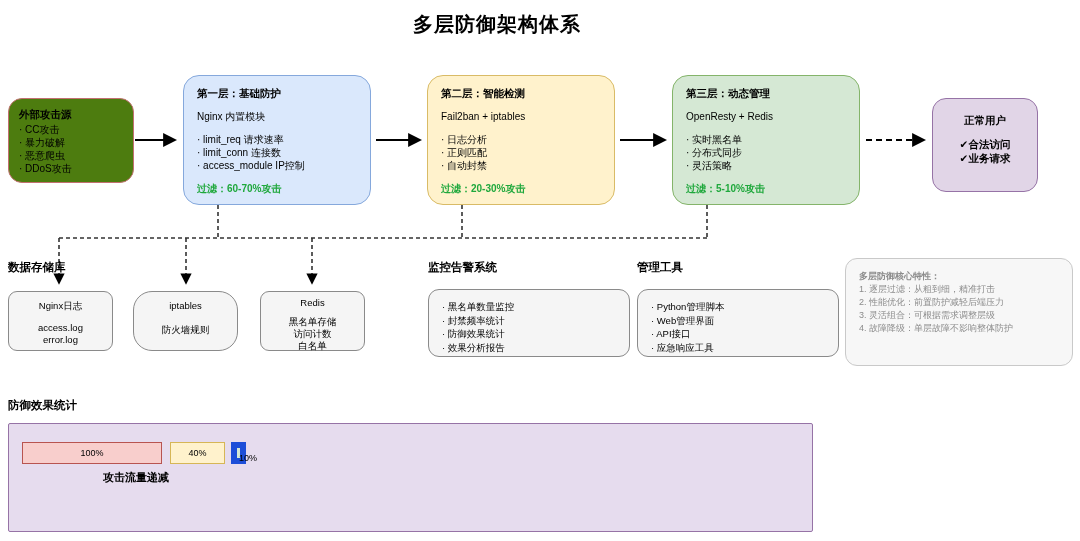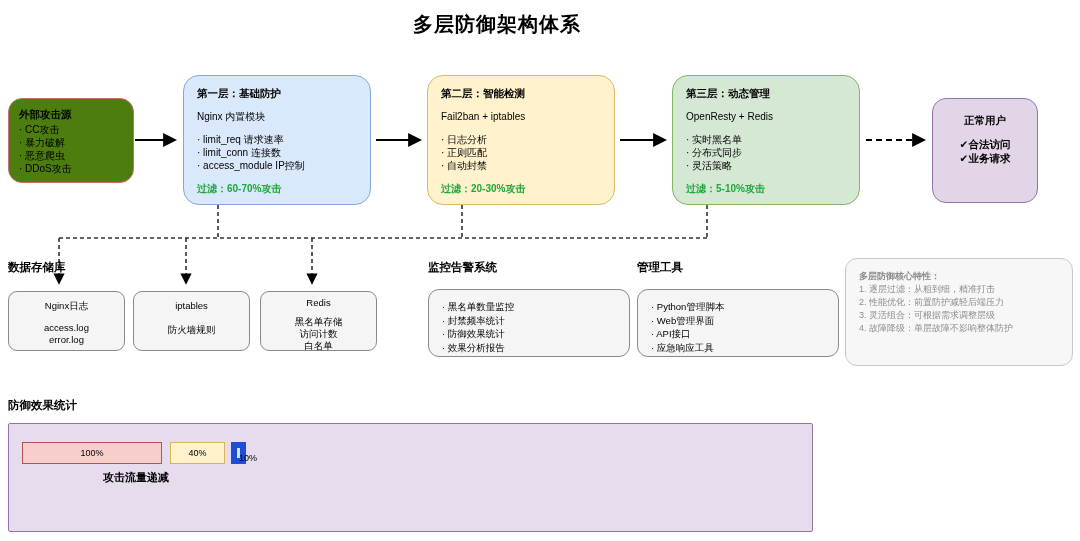--- a/index.html
+++ b/index.html
@@ -16,30 +16,30 @@
   .attack{left:8px;top:98px;width:126px;height:85px;background:#4d7c0f;border:1px solid #c27070;padding:9px 10px;font-size:10px;line-height:13px;}
   .attack .bt{font-weight:bold;font-size:10.5px;margin-bottom:2px;}
   .layer{top:75px;width:188px;height:130px;border-radius:16px;padding:11px 13px;font-size:10px;line-height:13px;}
   .layer .bt{font-weight:bold;font-size:10.5px;}
   .layer .sub{margin-top:10px;}
   .layer .items{margin-top:10px;}
   .layer .filter{margin-top:10px;font-weight:bold;color:#1fa83c;}
   #layer1{left:183px;background:#dae8fc;border:1px solid #85a8dc;}
   #layer2{left:427px;background:#fff2cc;border:1px solid #d9bb66;}
   #layer3{left:672px;background:#d5e8d4;border:1px solid #84b46a;}
-  .user{left:932px;top:98px;width:106px;height:105px;background:#e1d5e7;border:1px solid #9673a6;text-align:center;padding-top:14px;font-size:10.5px;font-weight:bold;line-height:14px;}
+  .user{left:932px;top:98px;width:106px;height:94px;background:#e1d5e7;border:1px solid #9673a6;text-align:center;padding-top:14px;font-size:10.5px;font-weight:bold;line-height:14px;}
   .user .bt{margin-bottom:10px;}
   
   .sec-head{position:absolute;font-size:11.5px;font-weight:bold;}
   
   .gray{background:#f5f5f5;border:1px solid #8a8a8a;border-radius:9px;font-size:9.5px;line-height:12px;}
-  .store{top:291px;height:60px;width:117px;text-align:center;padding-top:8px;}
+  .store{top:291px;height:60px;width:105px;text-align:center;padding-top:8px;}
   .store .bt{font-size:9.5px;}
   #store-nginx{left:8px;}  #store-nginx .lines{margin-top:10px;}
-  #store-ipt{left:133px;}  #store-ipt .lines{margin-top:12px;}
+  #store-ipt{left:133px;border-radius:19px;}  #store-ipt .lines{margin-top:12px;}
   #store-redis{left:260px;padding-top:5px;} #store-redis .lines{margin-top:7px;}
   .listbox{top:289px;height:68px;width:202px;border-radius:11px;padding:10px 0 0 13px;line-height:13.5px;}
   #monitor-box{left:428px;} #tools-box{left:637px;}
   .note{left:845px;top:258px;width:228px;height:108px;background:#f7f7f7;border:1px solid #c9c9c9;border-radius:12px;color:#8c8c8c;font-size:9px;line-height:13px;padding:11px 13px;}
   .note .bt{font-weight:bold;}
   
   #stats-head{left:8px;top:398px;}
   .panel{left:8px;top:423px;width:805px;height:109px;background:#e6dcee;border:1px solid #9673a6;border-radius:2px;}
   .bar{position:absolute;top:442px;height:22px;box-sizing:border-box;font-size:9px;line-height:20px;text-align:center;}
   #bar-100{left:22px;width:140px;background:#f8cecc;border:1px solid #b85450;}

